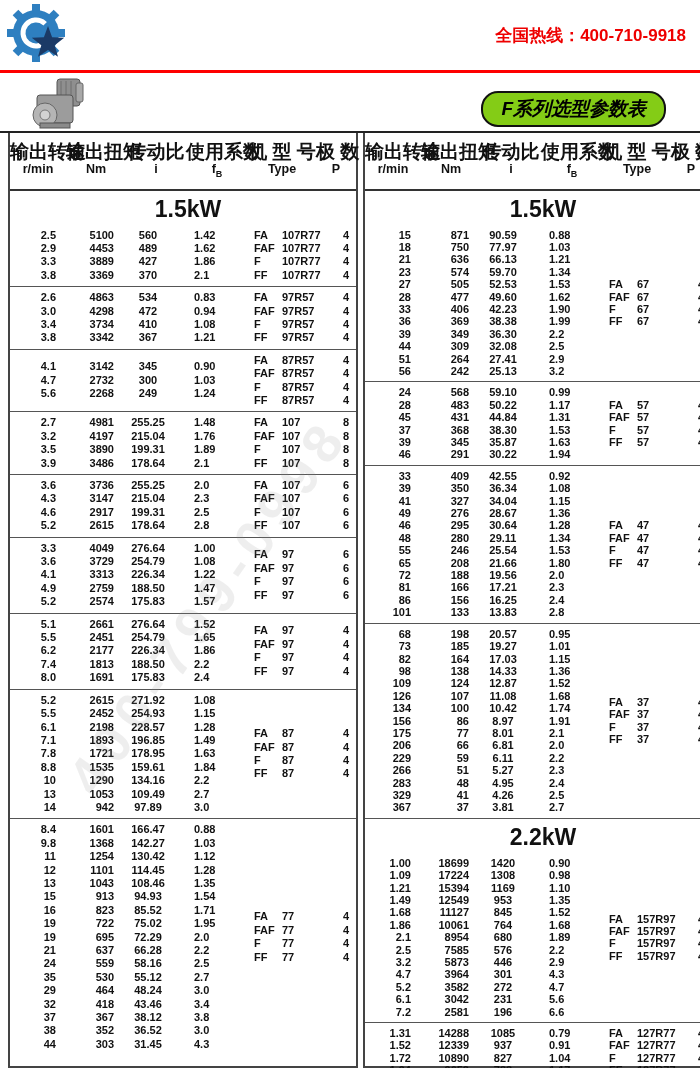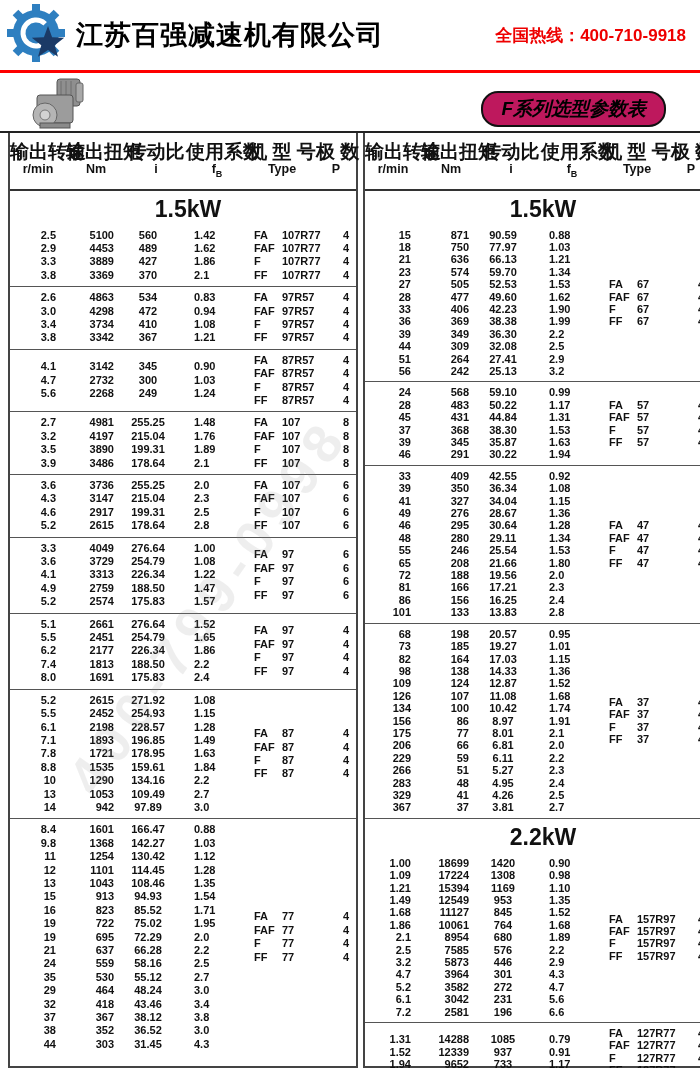--- a/index.html
+++ b/index.html
@@ -11,21 +11,21 @@
   .topbar{display:flex;align-items:center;height:70px;padding:0 14px 0 6px;}
   .logo{width:70px;height:66px;flex:0 0 auto;margin-top:2px;}
   .company{font-size:27px;font-weight:bold;letter-spacing:1px;color:#000;white-space:nowrap;}
   .hotline{margin-left:auto;font-size:17px;font-weight:bold;color:#ee0000;white-space:nowrap;}
   .redline{height:3px;background:#fe0000;}
   
   .subbar{height:58px;position:relative;}
   .product{position:absolute;left:30px;top:2px;}
   .badge{
     position:absolute;right:34px;top:18px;border:2px solid #111;border-radius:17px;
-    padding:3px 18px;font-size:19px;font-weight:bold;font-style:italic;color:#000;background:#be185d;
+    padding:3px 18px;font-size:19px;font-weight:bold;font-style:italic;color:#000;background:#84cc16;
   }
   .blackline{height:2px;background:#222;}
   
   .tables{display:flex;gap:5px;padding:0 7px 0 8px;height:935px;overflow:hidden;}
   .ptable{flex:1;border-left:2px solid #444;border-right:2px solid #444;border-bottom:2px solid #444;background:transparent;}
   .thead{padding:10px 0 6px;border-bottom:2px solid #333;}
   .hrow{display:flex;font-weight:bold;}
   .hrow.zh{font-size:19px;line-height:18px;}
   .hrow.en{font-size:12.5px;line-height:17px;}
   .hc{text-align:center;white-space:nowrap;}
@@ -70,21 +70,20 @@
           <rect x="26" y="1" width="8" height="10" transform="rotate(180 30 30)"></rect>
           <rect x="26" y="1" width="8" height="10" transform="rotate(225 30 30)"></rect>
           <rect x="26" y="1" width="8" height="10" transform="rotate(270 30 30)"></rect>
           <rect x="26" y="1" width="8" height="10" transform="rotate(315 30 30)"></rect>
         </g>
       </g>
       <circle cx="30" cy="30" r="13" fill="none" stroke="#ffffff" stroke-width="5" stroke-dasharray="62 22" transform="rotate(40 30 30)"></circle>
       <polygon fill="#1b3a66" points="42,23 46.1,34.3 58.2,34.7 48.7,42.2 52,53.8 42,47 32,53.8 35.3,42.2 25.8,34.7 37.9,34.3"></polygon>
     </svg>
   </div>
-  <div class="company">江苏百强减速机有限公司</div>
   <div class="hotline">全国热线：400-710-9918</div>
 </div>
 <div class="redline"></div>
 
 <div class="subbar">
   <div class="product">
     <svg width="64" height="56" viewBox="0 0 64 56">
       <rect x="27" y="4" width="23" height="27" rx="3" fill="#8f8f8f" stroke="#555"></rect>
       <line x1="31" y1="6" x2="31" y2="29" stroke="#6e6e6e"></line>
       <line x1="36" y1="6" x2="36" y2="29" stroke="#6e6e6e"></line>
@@ -1203,20 +1202,26 @@
                 <div class="c3">1085</div>
                 <div class="c4">0.79</div>
               </div>
               <div class="row">
                 <div class="c1">1.52</div>
                 <div class="c2">12339</div>
                 <div class="c3">937</div>
                 <div class="c4">0.91</div>
               </div>
               <div class="row">
+                <div class="c1">1.72</div>
+                <div class="c2">10890</div>
+                <div class="c3">827</div>
+                <div class="c4">1.04</div>
+              </div>
+              <div class="row">
                 <div class="c1">1.94</div>
                 <div class="c2">9652</div>
                 <div class="c3">733</div>
                 <div class="c4">1.17</div>
               </div>
             </div>
             <div class="types">
               <div class="trow">
                 <div class="tpre">FA</div>
                 <div class="tmod">127R77</div>

